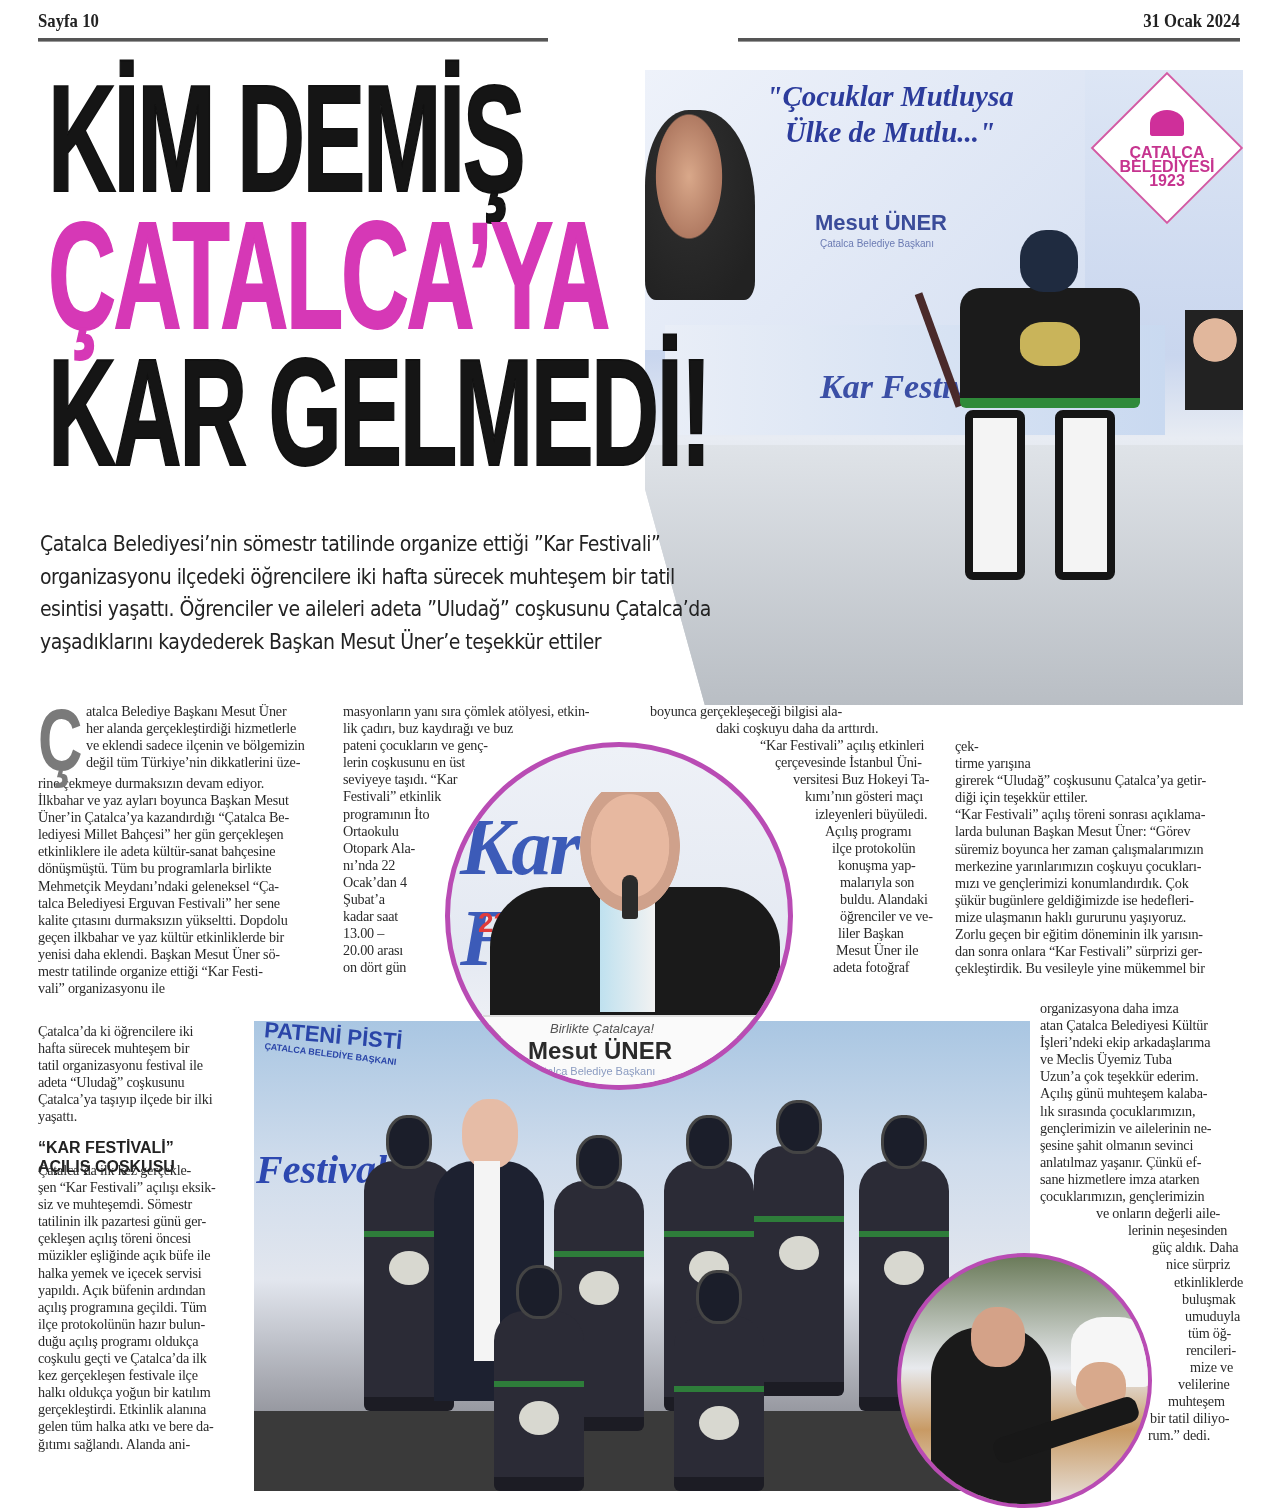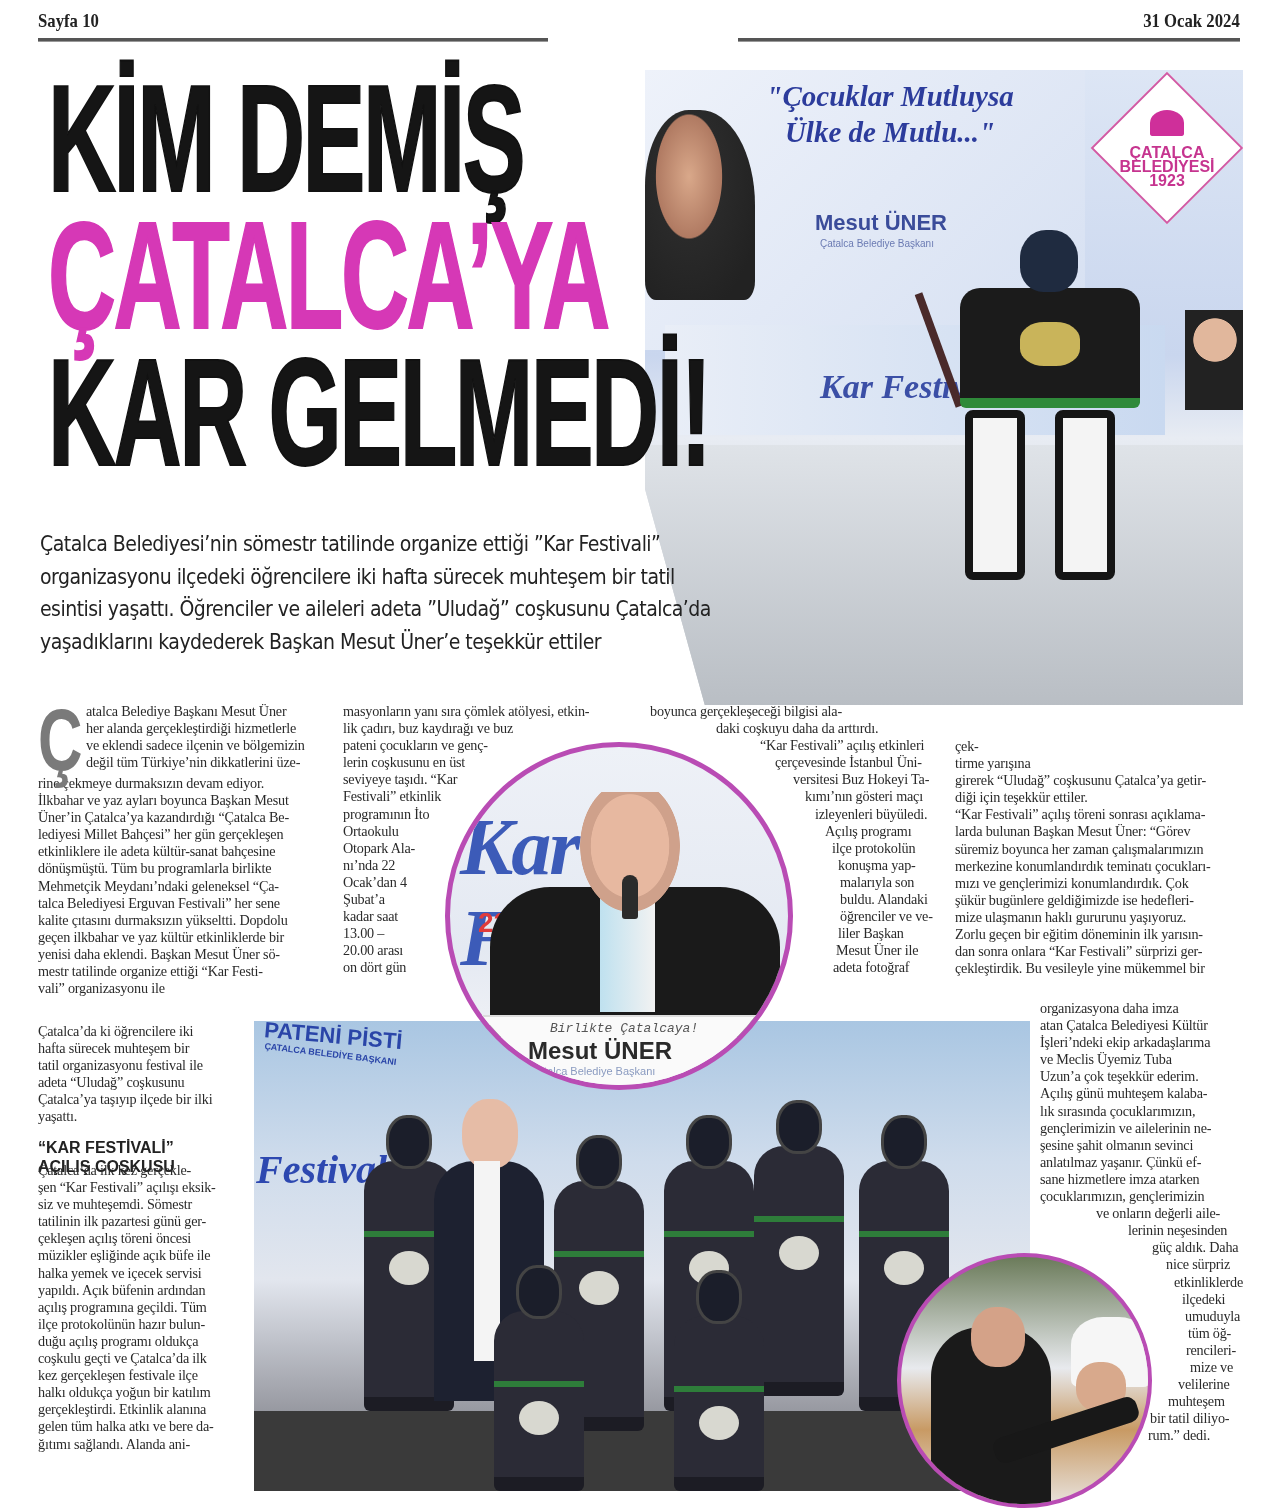--- a/index.html
+++ b/index.html
@@ -68,21 +68,21 @@
   
   .circle-photo { position: absolute; left: 445px; top: 742px; width: 348px; height: 348px; border-radius: 50%; border: 5px solid #b94cb4; overflow: hidden;
                   background: linear-gradient(180deg, #eef1f7 0%, #e4e9f2 60%, #f6f6f8 100%); z-index: 2; }
   .circle-photo .fest { position: absolute; left: 10px; top: 55px; color: #3c5bb8; font-family: "Liberation Serif", serif; font-style: italic; font-weight: bold; font-size: 80px; letter-spacing: -2px; }
   .circle-photo .dates { position: absolute; left: 28px; top: 160px; color: #e03b3b; font-family: "Liberation Sans", sans-serif; font-weight: bold; font-size: 28px; width: 290px; display: flex; justify-content: space-between; }
   .circle-photo .man-head { position: absolute; left: 130px; top: 45px; width: 100px; height: 120px; background: radial-gradient(ellipse at 50% 45%, #e7b8a0 0 55%, #cfa18b 56% 70%, transparent 71%); }
   .circle-photo .man-body { position: absolute; left: 40px; top: 140px; width: 290px; height: 150px; background: #1a1a1a; border-radius: 60px 60px 0 0; }
   .circle-photo .scarf { position: absolute; left: 150px; top: 145px; width: 55px; height: 120px; background: linear-gradient(90deg, #bfe1ef, #f2f2f2); }
   .circle-photo .mic { position: absolute; left: 172px; top: 128px; width: 16px; height: 44px; background: #2b2b2b; border-radius: 8px 8px 3px 3px; }
   .circle-photo .podium { position: absolute; left: 0; top: 268px; width: 100%; height: 80px; background: #fafafa; border-top: 2px solid #ddd; }
-  .circle-photo .podium-script { position: absolute; left: 100px; top: 274px; color: #555; font-family: Liberation Mono, monospace; font-style: italic; font-size: 13px; }
+  .circle-photo .podium-script { position: absolute; left: 100px; top: 274px; color: #555; font-family: Liberation Sans, sans-serif; font-style: italic; font-size: 13px; }
   .circle-photo .podium-name { position: absolute; left: 78px; top: 290px; color: #2a2a2a; font-family: "Liberation Sans", sans-serif; font-weight: bold; font-size: 24px; }
   .circle-photo .podium-title { position: absolute; left: 80px; top: 318px; color: #8a9bc0; font-family: "Liberation Sans", sans-serif; font-size: 11px; }
 
   
   .team-photo { position: absolute; left: 254px; top: 1021px; width: 776px; height: 470px; overflow: hidden;
                 background: linear-gradient(180deg, #a9c6e2 0%, #cfdcec 30%, #e2e6ee 55%, #6a6a72 100%); z-index: 1; }
   .team-photo .banner-text { position: absolute; left: 10px; top: 2px; color: #2a45a8; font-family: "Liberation Sans", sans-serif; font-weight: bold; font-size: 22px; transform: rotate(5deg); }
   .team-photo .banner-sub { position: absolute; left: 10px; top: 28px; color: #2a45a8; font-family: "Liberation Sans", sans-serif; font-weight: bold; font-size: 9px; transform: rotate(7deg); }
   .team-photo .festival { position: absolute; left: 2px; top: 125px; color: #2d48b0; font-family: "Liberation Serif", serif; font-style: italic; font-weight: bold; font-size: 40px; }
   .team-photo .player { position: absolute; width: 90px; height: 250px; background: #2b2b36; border-radius: 30px 30px 6px 6px; border-bottom: 14px solid #1c1c24; }
@@ -252,21 +252,21 @@
 </div>
 
 <div class="col4 body-text">
   <span class="line">çek-</span>
   <span class="line">tirme yarışına</span>
   <span class="line">girerek “Uludağ” coşkusunu Çatalca’ya getir-</span>
   <span class="line">diği için teşekkür ettiler.</span>
   <span class="line">“Kar Festivali” açılış töreni sonrası açıklama-</span>
   <span class="line">larda bulunan Başkan Mesut Üner: “Görev</span>
   <span class="line">süremiz boyunca her zaman çalışmalarımızın</span>
-  <span class="line">merkezine konumlandırdık teminatı çocukları-</span>
+  <span class="line">merkezine yarınlarımızın coşkuyu çocukları-</span>
   <span class="line">mızı ve gençlerimizi konumlandırdık. Çok</span>
   <span class="line">şükür bugünlere geldiğimizde ise hedefleri-</span>
   <span class="line">mize ulaşmanın haklı gururunu yaşıyoruz.</span>
   <span class="line">Zorlu geçen bir eğitim döneminin ilk yarısın-</span>
   <span class="line">dan sonra onlara “Kar Festivali” sürprizi ger-</span>
   <span class="line">çekleştirdik. Bu vesileyle yine mükemmel bir</span>
 </div>
 
 <div class="col4b body-text">
   <span class="line">organizasyona daha imza</span>
@@ -279,21 +279,21 @@
   <span class="line">gençlerimizin ve ailelerinin ne-</span>
   <span class="line">şesine şahit olmanın sevinci</span>
   <span class="line">anlatılmaz yaşanır. Çünkü ef-</span>
   <span class="line">sane hizmetlere imza atarken</span>
   <span class="line">çocuklarımızın, gençlerimizin</span>
   <span class="line" style="padding-left:56px">ve onların değerli aile-</span>
   <span class="line" style="padding-left:88px">lerinin neşesinden</span>
   <span class="line" style="padding-left:112px">güç aldık. Daha</span>
   <span class="line" style="padding-left:126px">nice sürpriz</span>
   <span class="line" style="padding-left:134px">etkinliklerde</span>
-  <span class="line" style="padding-left:142px">ilçedeki</span>
+  <span class="line" style="padding-left:142px">buluşmak</span>
   <span class="line" style="padding-left:145px">umuduyla</span>
   <span class="line" style="padding-left:148px">tüm öğ-</span>
   <span class="line" style="padding-left:146px">rencileri-</span>
   <span class="line" style="padding-left:150px">mize ve</span>
   <span class="line" style="padding-left:138px">velilerine</span>
   <span class="line" style="padding-left:128px">muhteşem</span>
   <span class="line" style="padding-left:110px">bir tatil diliyo-</span>
   <span class="line" style="padding-left:108px">rum.” dedi.</span>
 </div>
 

